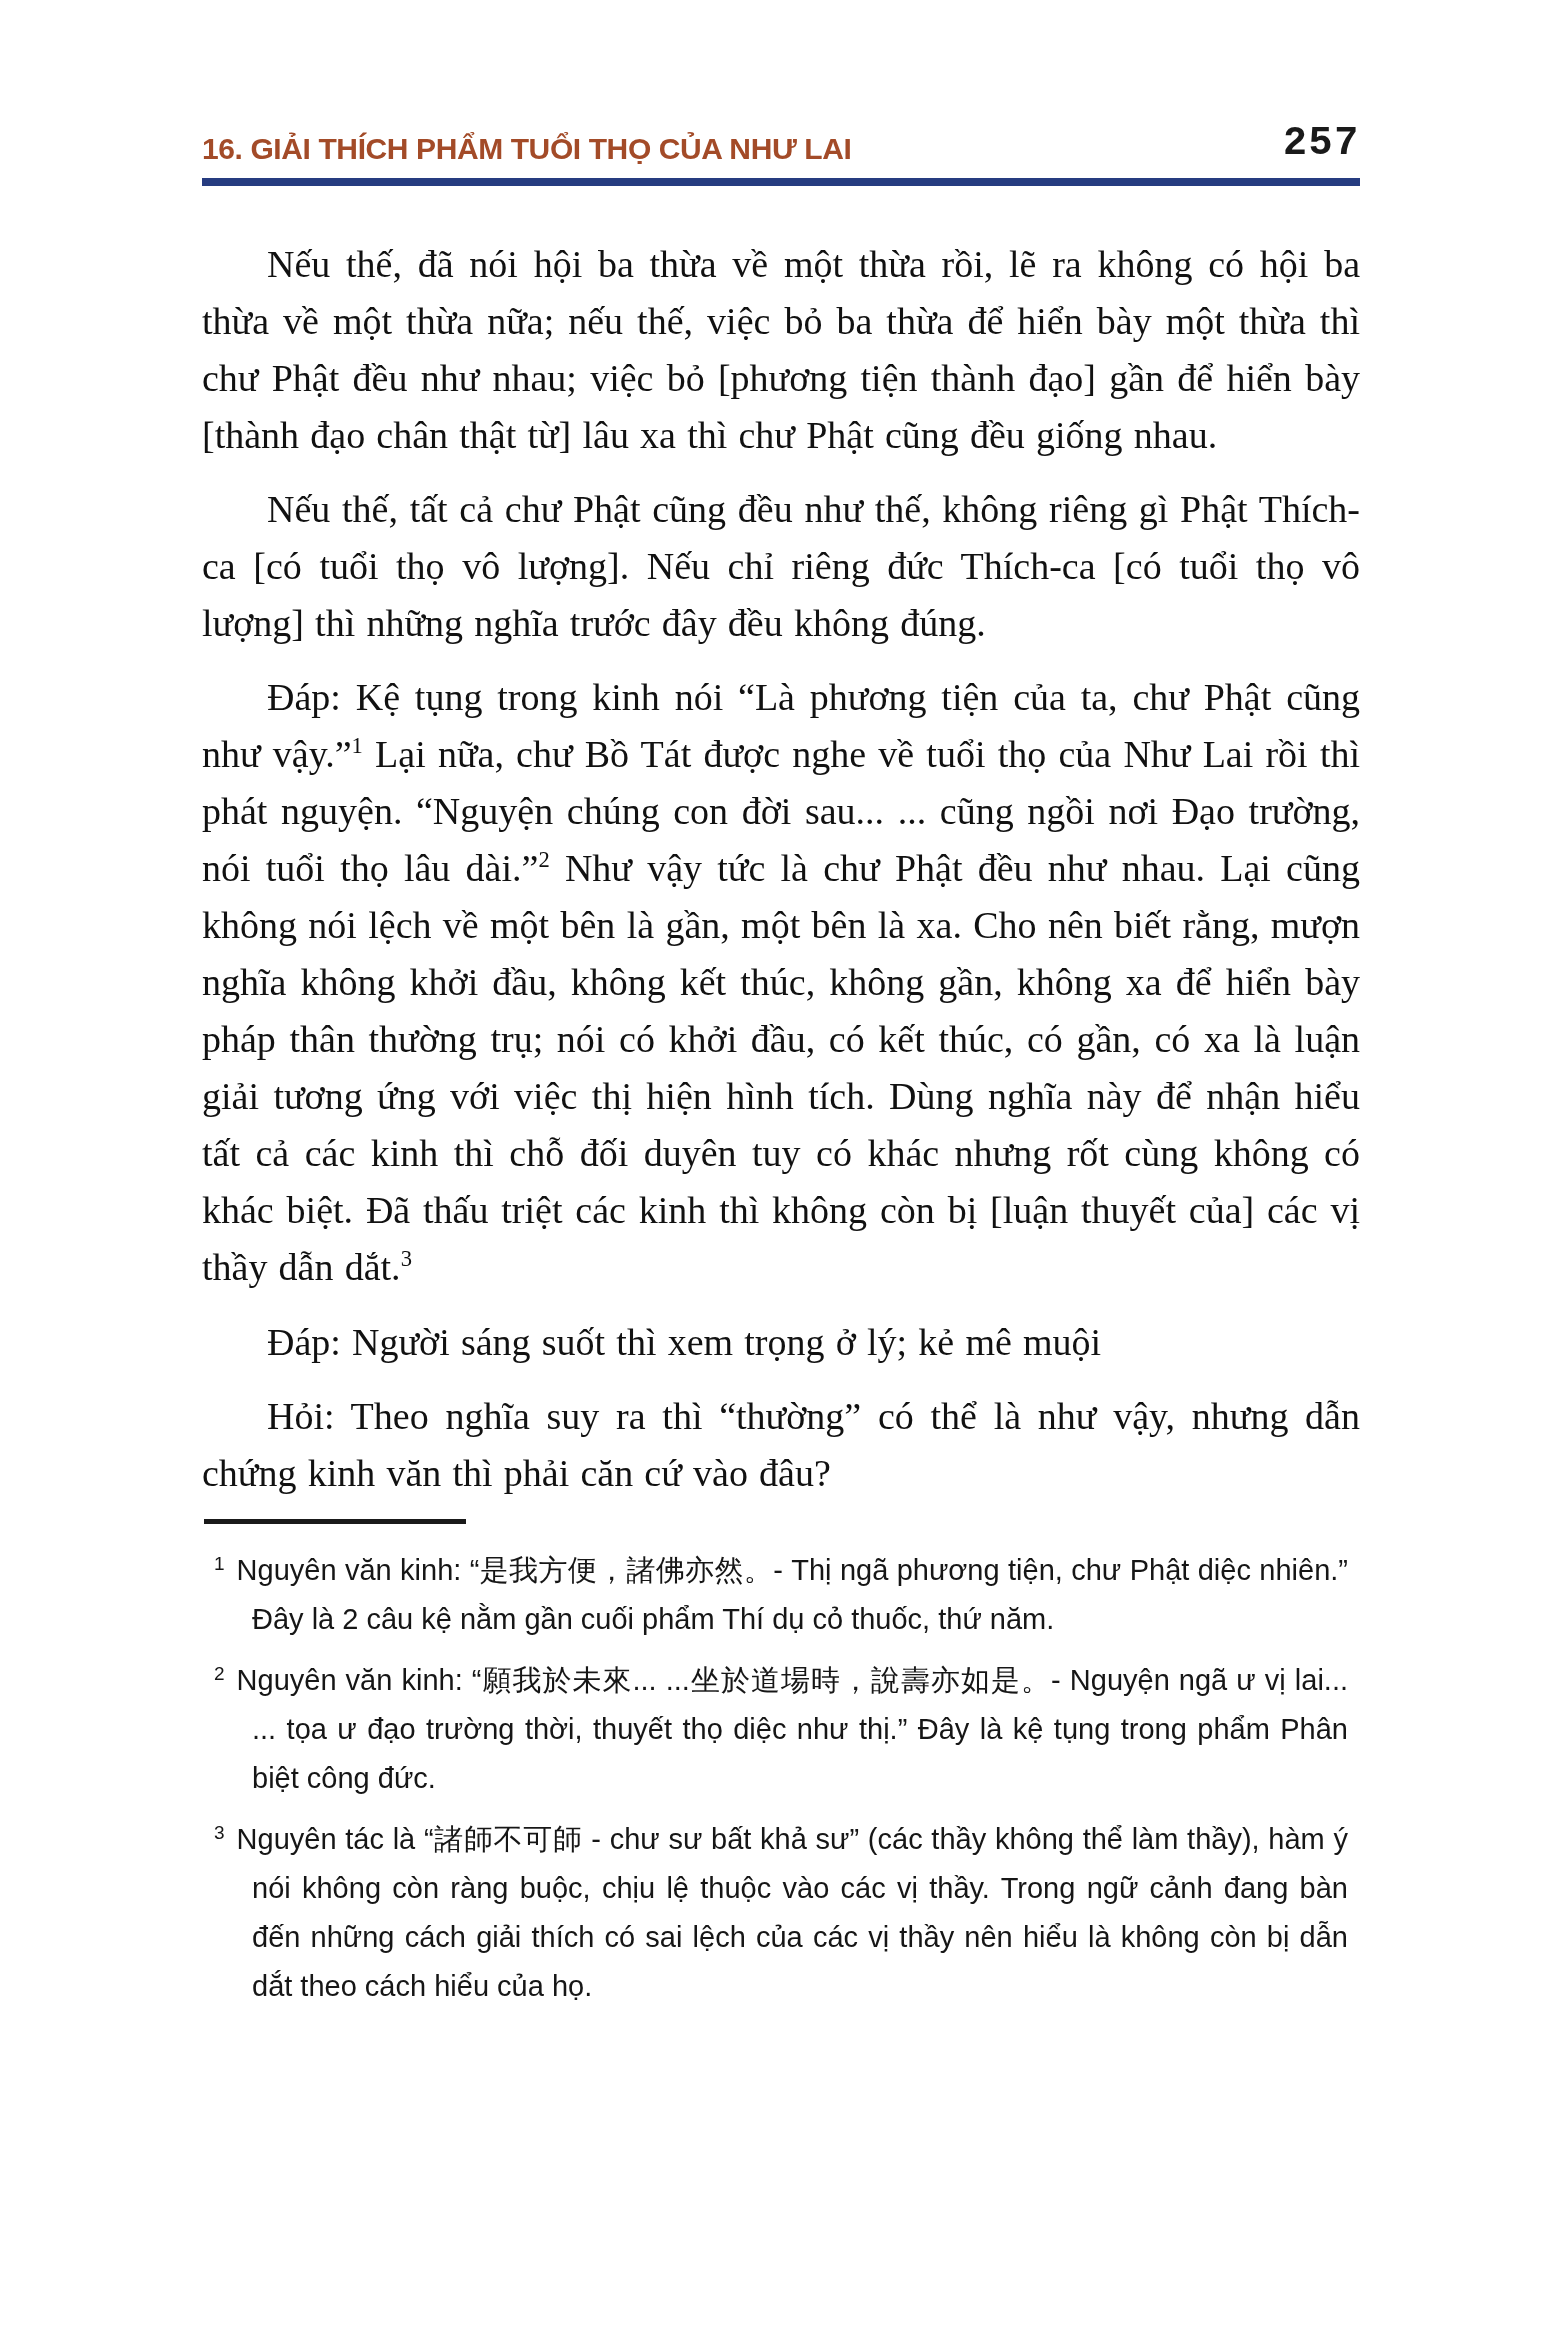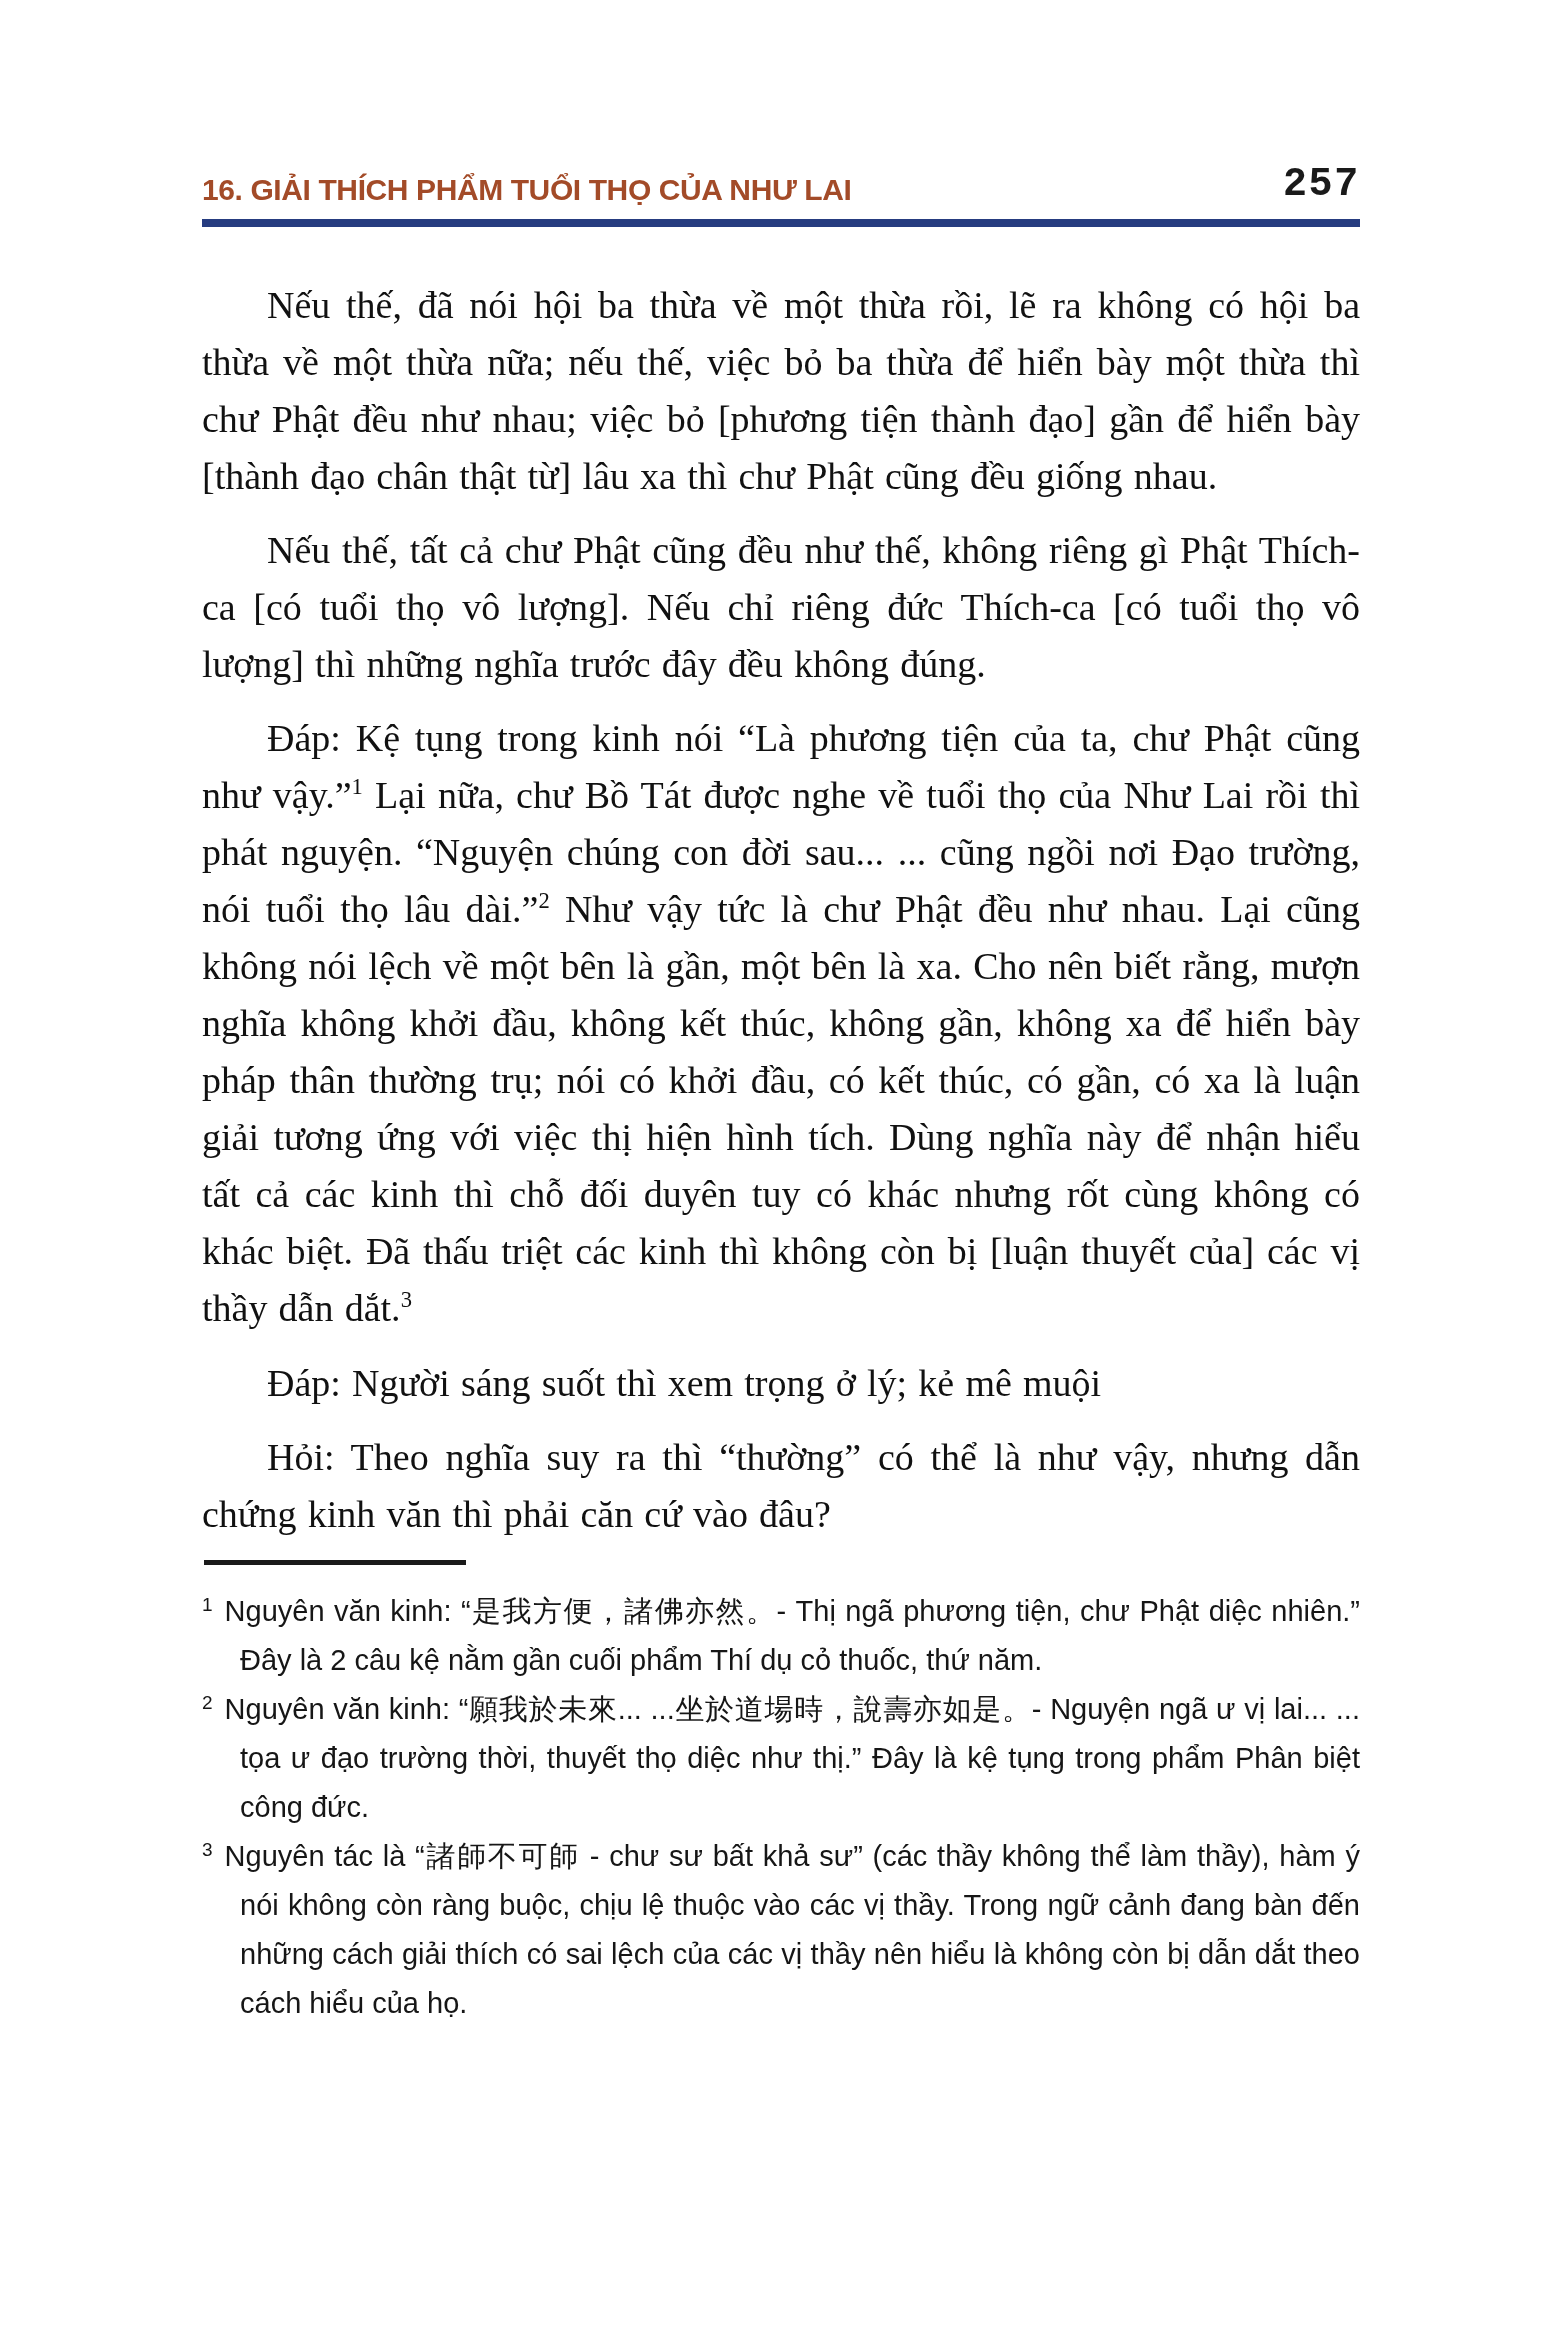--- a/index.html
+++ b/index.html
@@ -12,21 +12,20 @@
     color:#111111;
     box-sizing:border-box;
     padding:121px 201px 0 202px;
     overflow:hidden;
   }
   
   .running-head{
     display:flex;
     justify-content:space-between;
     align-items:flex-end;
-    margin-top:41px;
   }
   .chapter-title{
     font-family:"Liberation Sans", sans-serif;
     font-weight:bold;
     font-size:30px;
     letter-spacing:-0.4px;
     color:#A34B28;
     text-transform:uppercase;
     white-space:nowrap;
   }
@@ -66,21 +65,21 @@
     background:#1a1a1a;
     margin:0 0 22.6px 1.7px;
   }
   .footnote{
     font-family:"Liberation Sans", sans-serif;
     font-size:29px;
     line-height:49px;
     text-align:justify;
     padding-left:38px;
     text-indent:-38px;
-    margin:0;
+    margin:12px;
     color:#161616;
   }
   .fn-marker{
     font-size:19px;
     line-height:0;
     vertical-align:super;
     padding-right:12px;
   }
 </style>
 </head>

